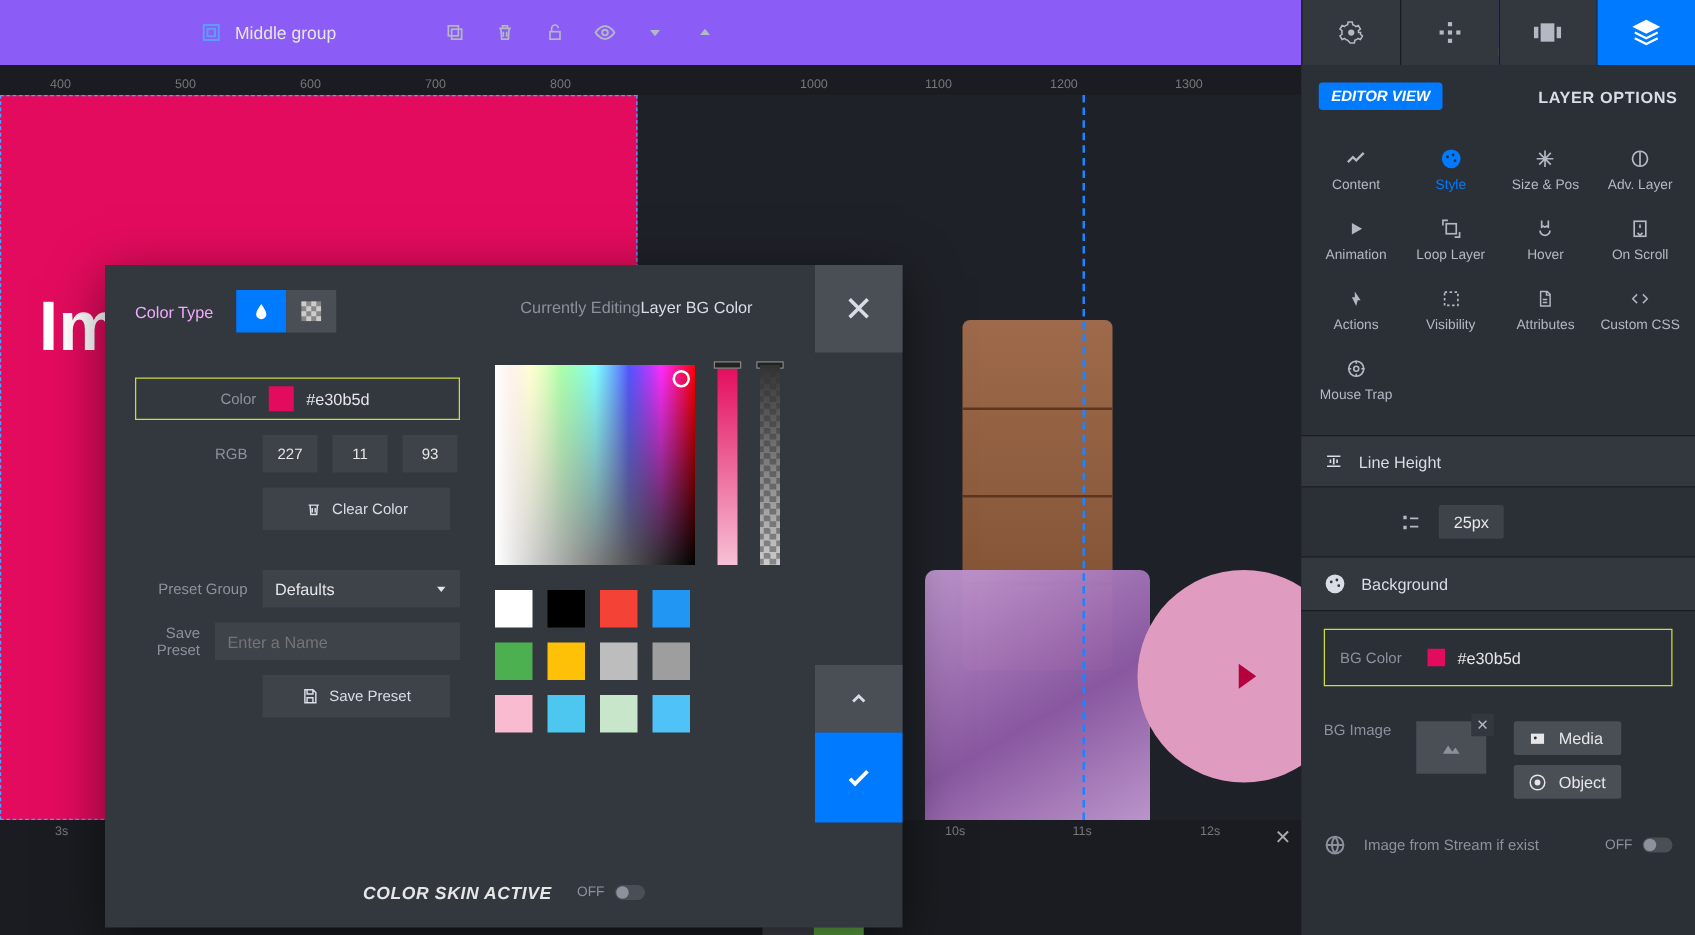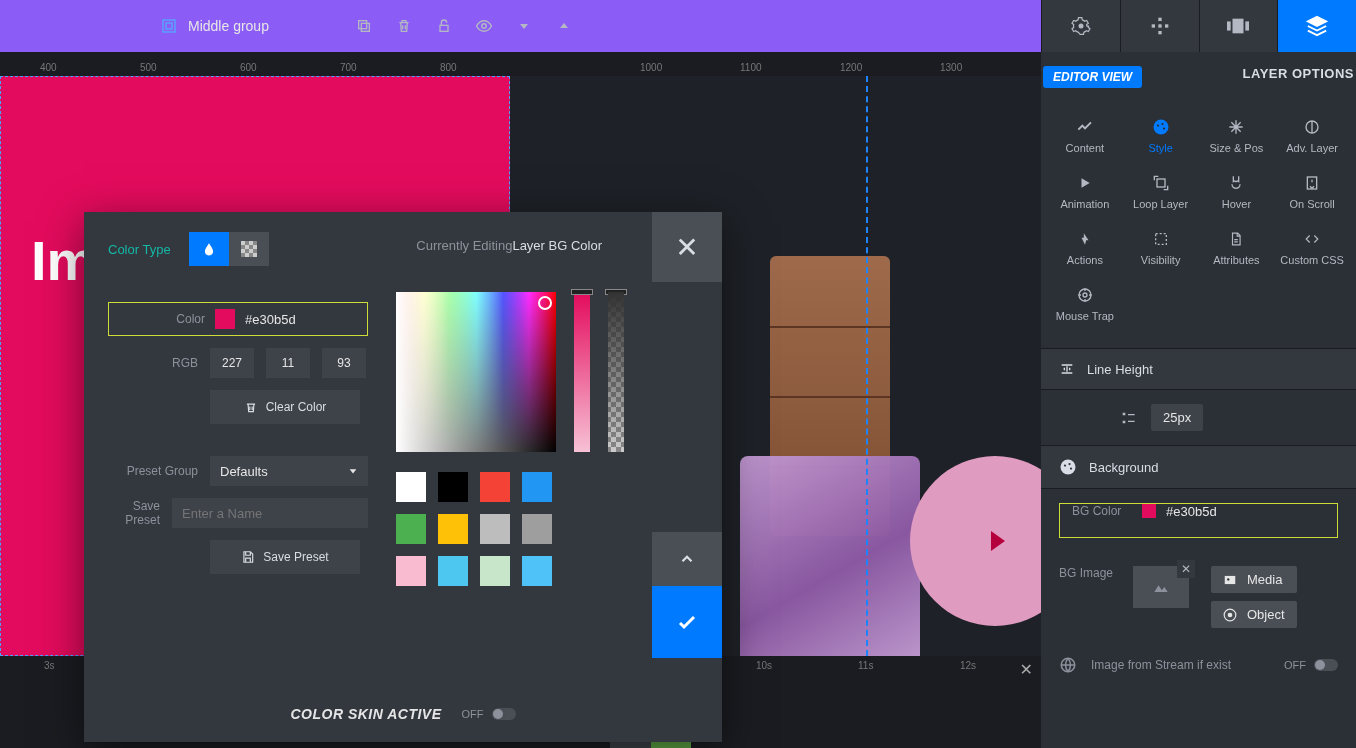--- a/index.html
+++ b/index.html
@@ -16,36 +16,36 @@
 .zoom-label{color:#e6e6e6;font-size:10px;margin-top:14px;font-weight:bold}
 .zoom-box{display:flex;flex-direction:column;align-items:center;width:40px}
 
 
 .sidetabs{position:absolute;top:0;right:0;width:315px;height:52px;display:flex}
 .sidetab{flex:1;display:flex;align-items:center;justify-content:center;background:#33373e;cursor:pointer;border-left:1px solid #1a1c21}
 .sidetab.active{background:#007aff}
 
 
 .rightpanel{position:absolute;top:52px;right:0;width:315px;bottom:0;background:#2b2f36;display:flex;flex-direction:column;overflow:hidden}
-.rp-header{display:flex;justify-content:space-between;padding:14px 2px}
+.rp-header{display:flex;align-items:center;justify-content:space-between;padding:14px 14px}
 .badge{background:#007aff;color:#fff;font-size:12px;font-weight:bold;font-style:italic;padding:4px 10px;border-radius:3px}
 .rp-title{color:#d8dde6;font-size:13px;font-weight:600;letter-spacing:.5px}
 
 .opt-grid{display:grid;grid-template-columns:repeat(4,1fr);gap:0;padding:6px 6px 16px}
 .opt-item{display:flex;flex-direction:column;align-items:center;gap:6px;padding:10px 0;cursor:pointer;color:#b3b8c2;font-size:11px}
 .opt-item.active{color:#007aff}
 .opt-item .opt-icon{width:18px;height:18px;display:flex;align-items:center;justify-content:center}
 
 .section-head{display:flex;align-items:center;gap:12px;padding:12px 18px;background:#33373e;font-size:13px;color:#d8dde6;border-bottom:1px solid #1a1c21;border-top:1px solid #1a1c21}
 .rp-row{display:flex;align-items:center;padding:14px 18px;gap:14px}
 .rp-label{font-size:12px;color:#8c919c;min-width:60px}
 .chip{background:#3e4249;padding:6px 12px;font-size:13px;color:#e6e6e6;border-radius:2px;display:flex;align-items:center;gap:10px}
 .chip.btn{cursor:pointer;background:#4a4e55}
 .swatch-sm{width:14px;height:14px;background:#e30b5d}
-.bgcolor-field{display:flex;align-items:flex-start;gap:10px;border:1px solid #cddc39;padding:0 2px 0 12px;height:35px;flex:1}
+.bgcolor-field{display:flex;align-items:center;gap:10px;border:1px solid #cddc39;padding:0 2px 0 12px;height:46px;flex:1}
 .toggle-off{display:flex;align-items:center;gap:8px;font-size:11px;color:#8c919c}
 .toggle-dot{width:24px;height:12px;background:#4a4e55;border-radius:6px;position:relative}
 .toggle-dot::after{content:'';position:absolute;width:10px;height:10px;background:#8c919c;border-radius:50%;left:1px;top:1px}
 .img-thumb{width:56px;height:42px;background:#4a4e55;display:flex;align-items:center;justify-content:center;position:relative;margin-right:8px}
 .img-thumb .close-x{position:absolute;top:-6px;right:-6px;width:18px;height:18px;background:#33373e;display:flex;align-items:center;justify-content:center;font-size:12px;color:#b3b8c2}
 
 
 .ruler{position:absolute;top:52px;left:0;right:315px;height:24px;background:#1a1c21;font-size:10px;color:#777;overflow:hidden}
 .ruler-tick{position:absolute;top:10px}
 .canvas{position:absolute;top:76px;left:0;right:315px;bottom:92px;background:#1e2127;overflow:hidden}
@@ -65,21 +65,21 @@
 .tl-ticks{position:relative;height:24px;margin-top:4px;padding-left:20px;font-size:10px;color:#777}
 .tl-tick{position:absolute}
 .tl-close{position:absolute;right:8px;top:4px;color:#aaa;font-size:16px}
 .tl-seg{position:absolute;bottom:0;left:610px;display:flex;font-size:10px}
 .tl-wait{background:#3e4249;color:#b3b8c2;padding:4px 8px}
 .tl-dur{background:#5fa845;color:#fff;padding:4px 12px}
 
 
 .picker{position:absolute;top:212px;left:84px;width:638px;height:530px;background:#33373e;box-shadow:0 10px 40px rgba(0,0,0,.5);display:flex;flex-direction:column}
 .picker-top{display:flex;align-items:center;padding:20px 24px;gap:18px}
-.pk-label{font-size:13px;color:#14b8a6}
+.pk-label{font-size:13px;color:#f0abfc}
 .seg-btns{display:flex}
 .seg{width:40px;height:34px;background:#4a4e55;display:flex;align-items:center;justify-content:center;cursor:pointer}
 .seg.active{background:#007aff}
 .picker-close{position:absolute;top:0;right:0;width:70px;height:70px;background:#4a4e55;display:flex;align-items:center;justify-content:center;color:#d8dde6;font-size:28px;cursor:pointer}
 .currently{position:absolute;right:120px;top:26px;font-size:13px;color:#8c919c}
 .currently span{color:#d8dde6;}
 
 .picker-body{display:flex;padding:6px 24px;gap:28px;height:300px}
 .picker-left{width:260px;display:flex;flex-direction:column;gap:12px;margin-top:10px}
 .field-row{display:flex;align-items:center;gap:12px}

